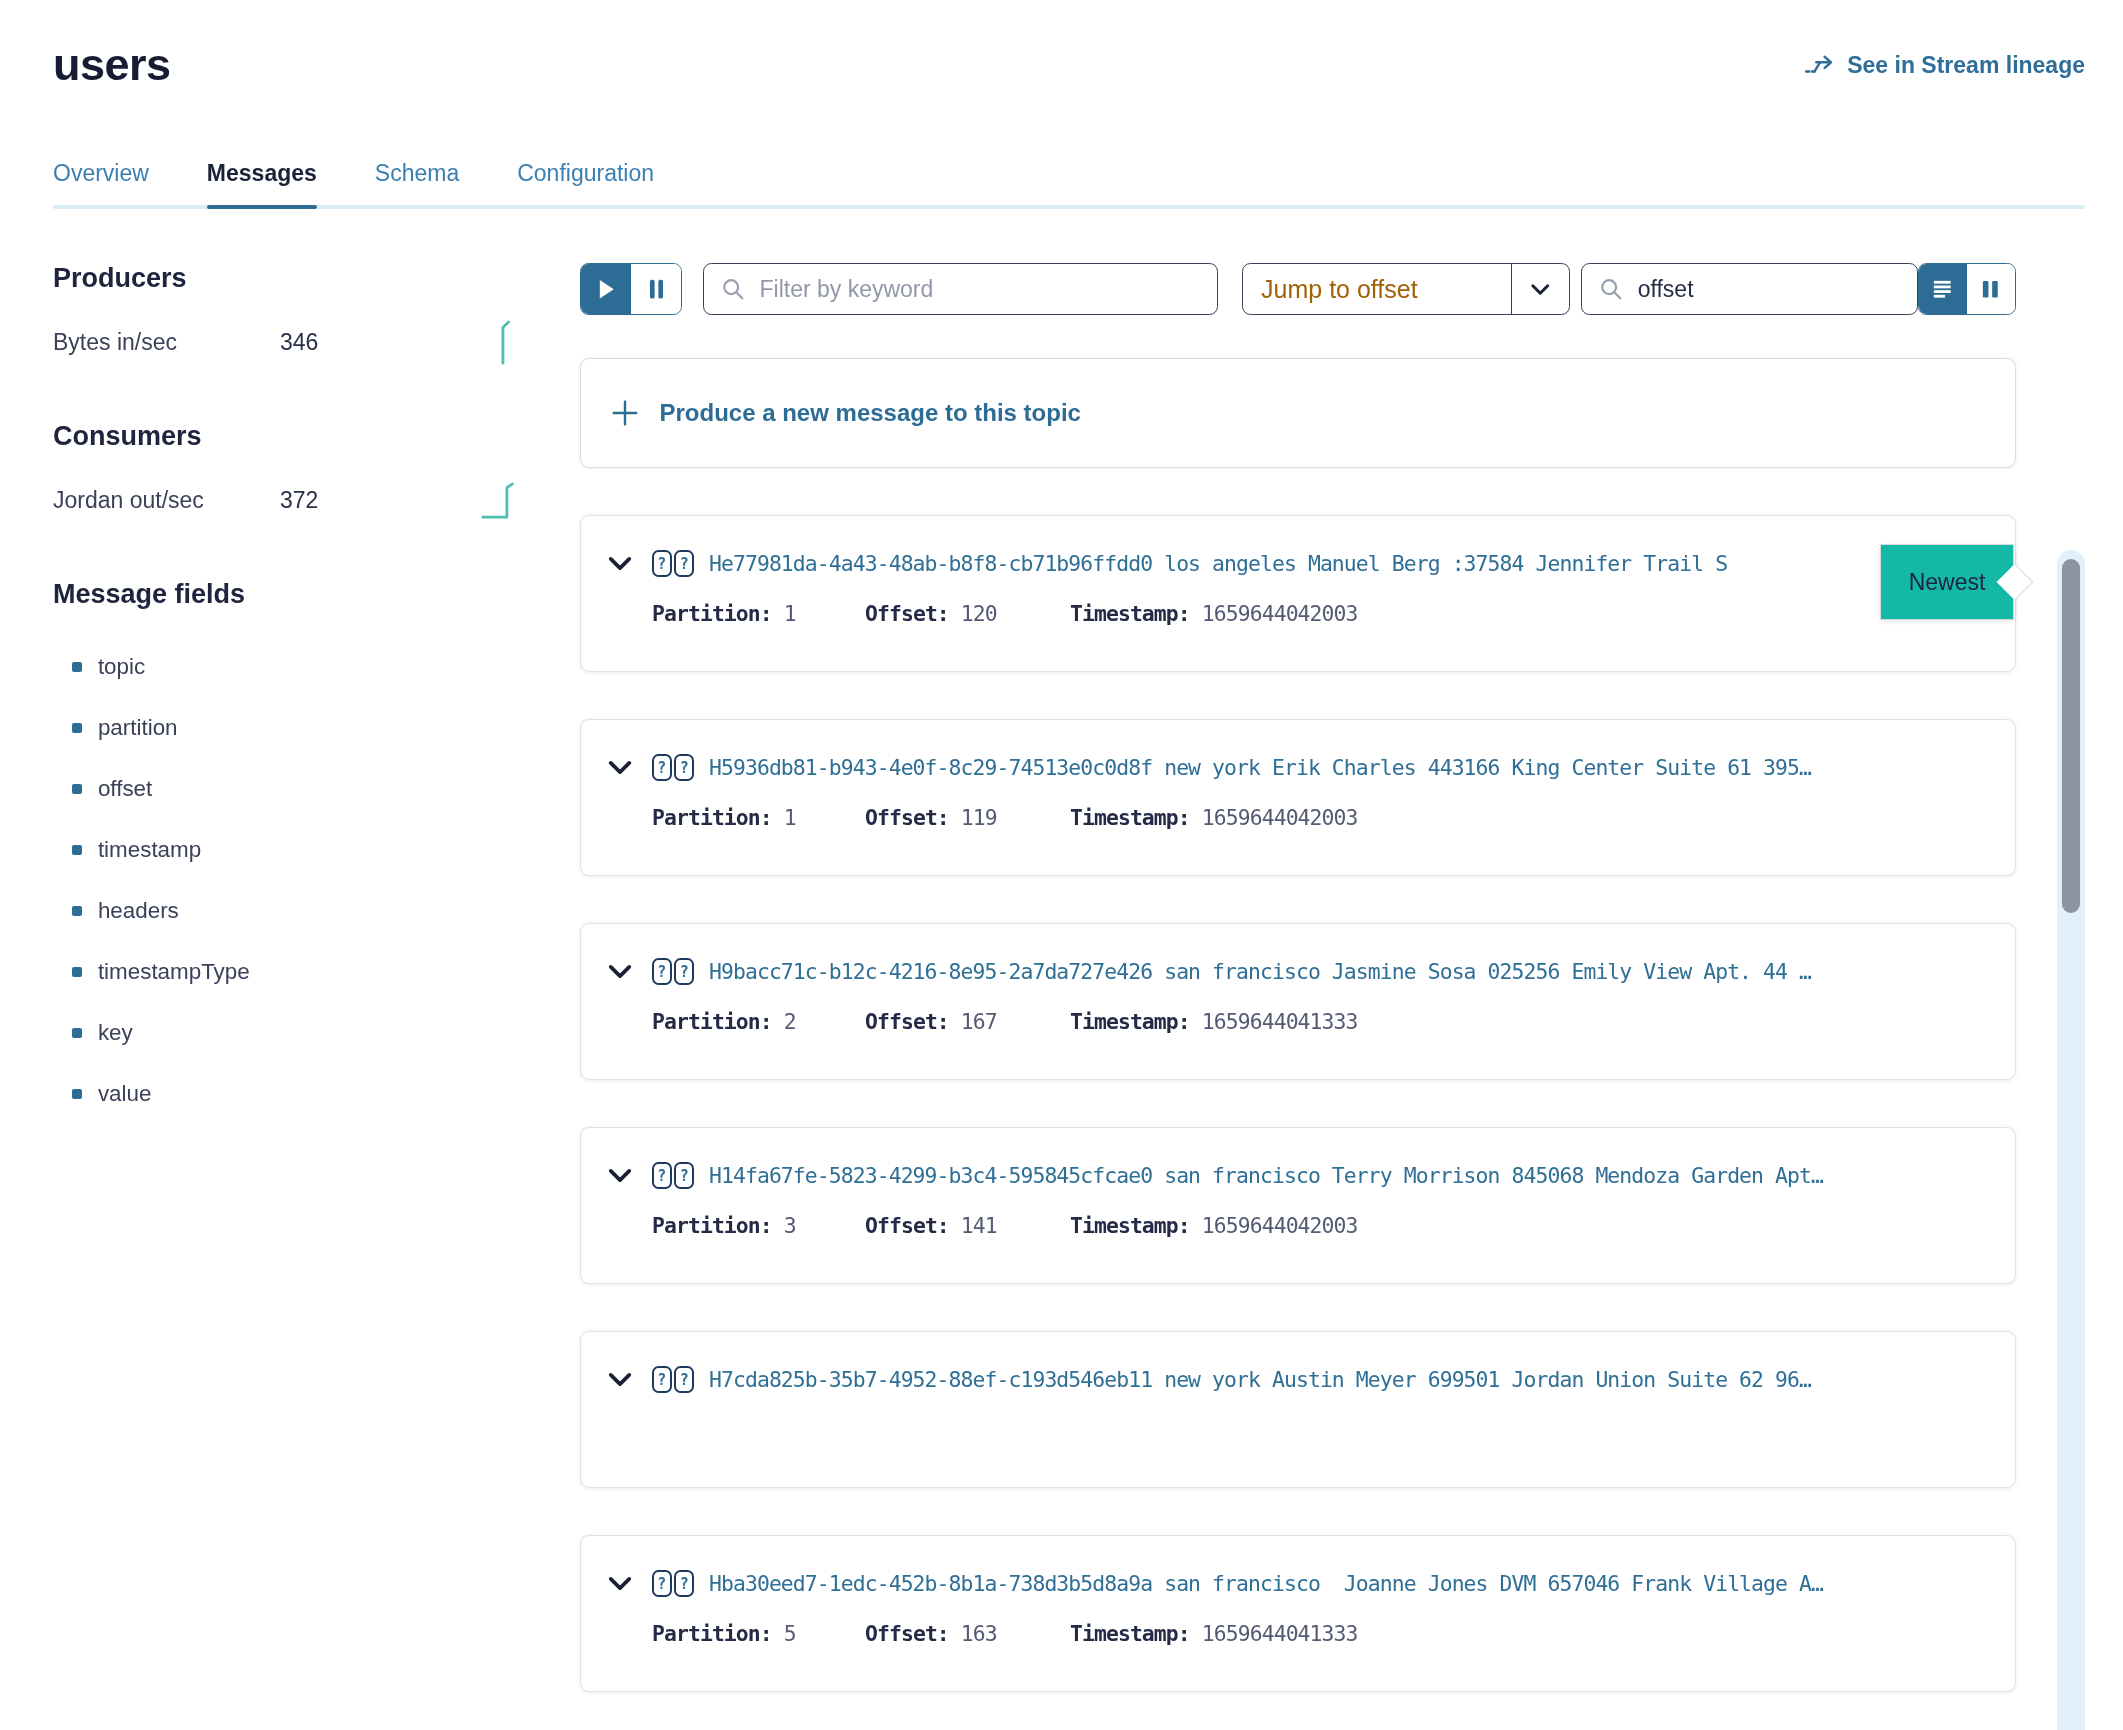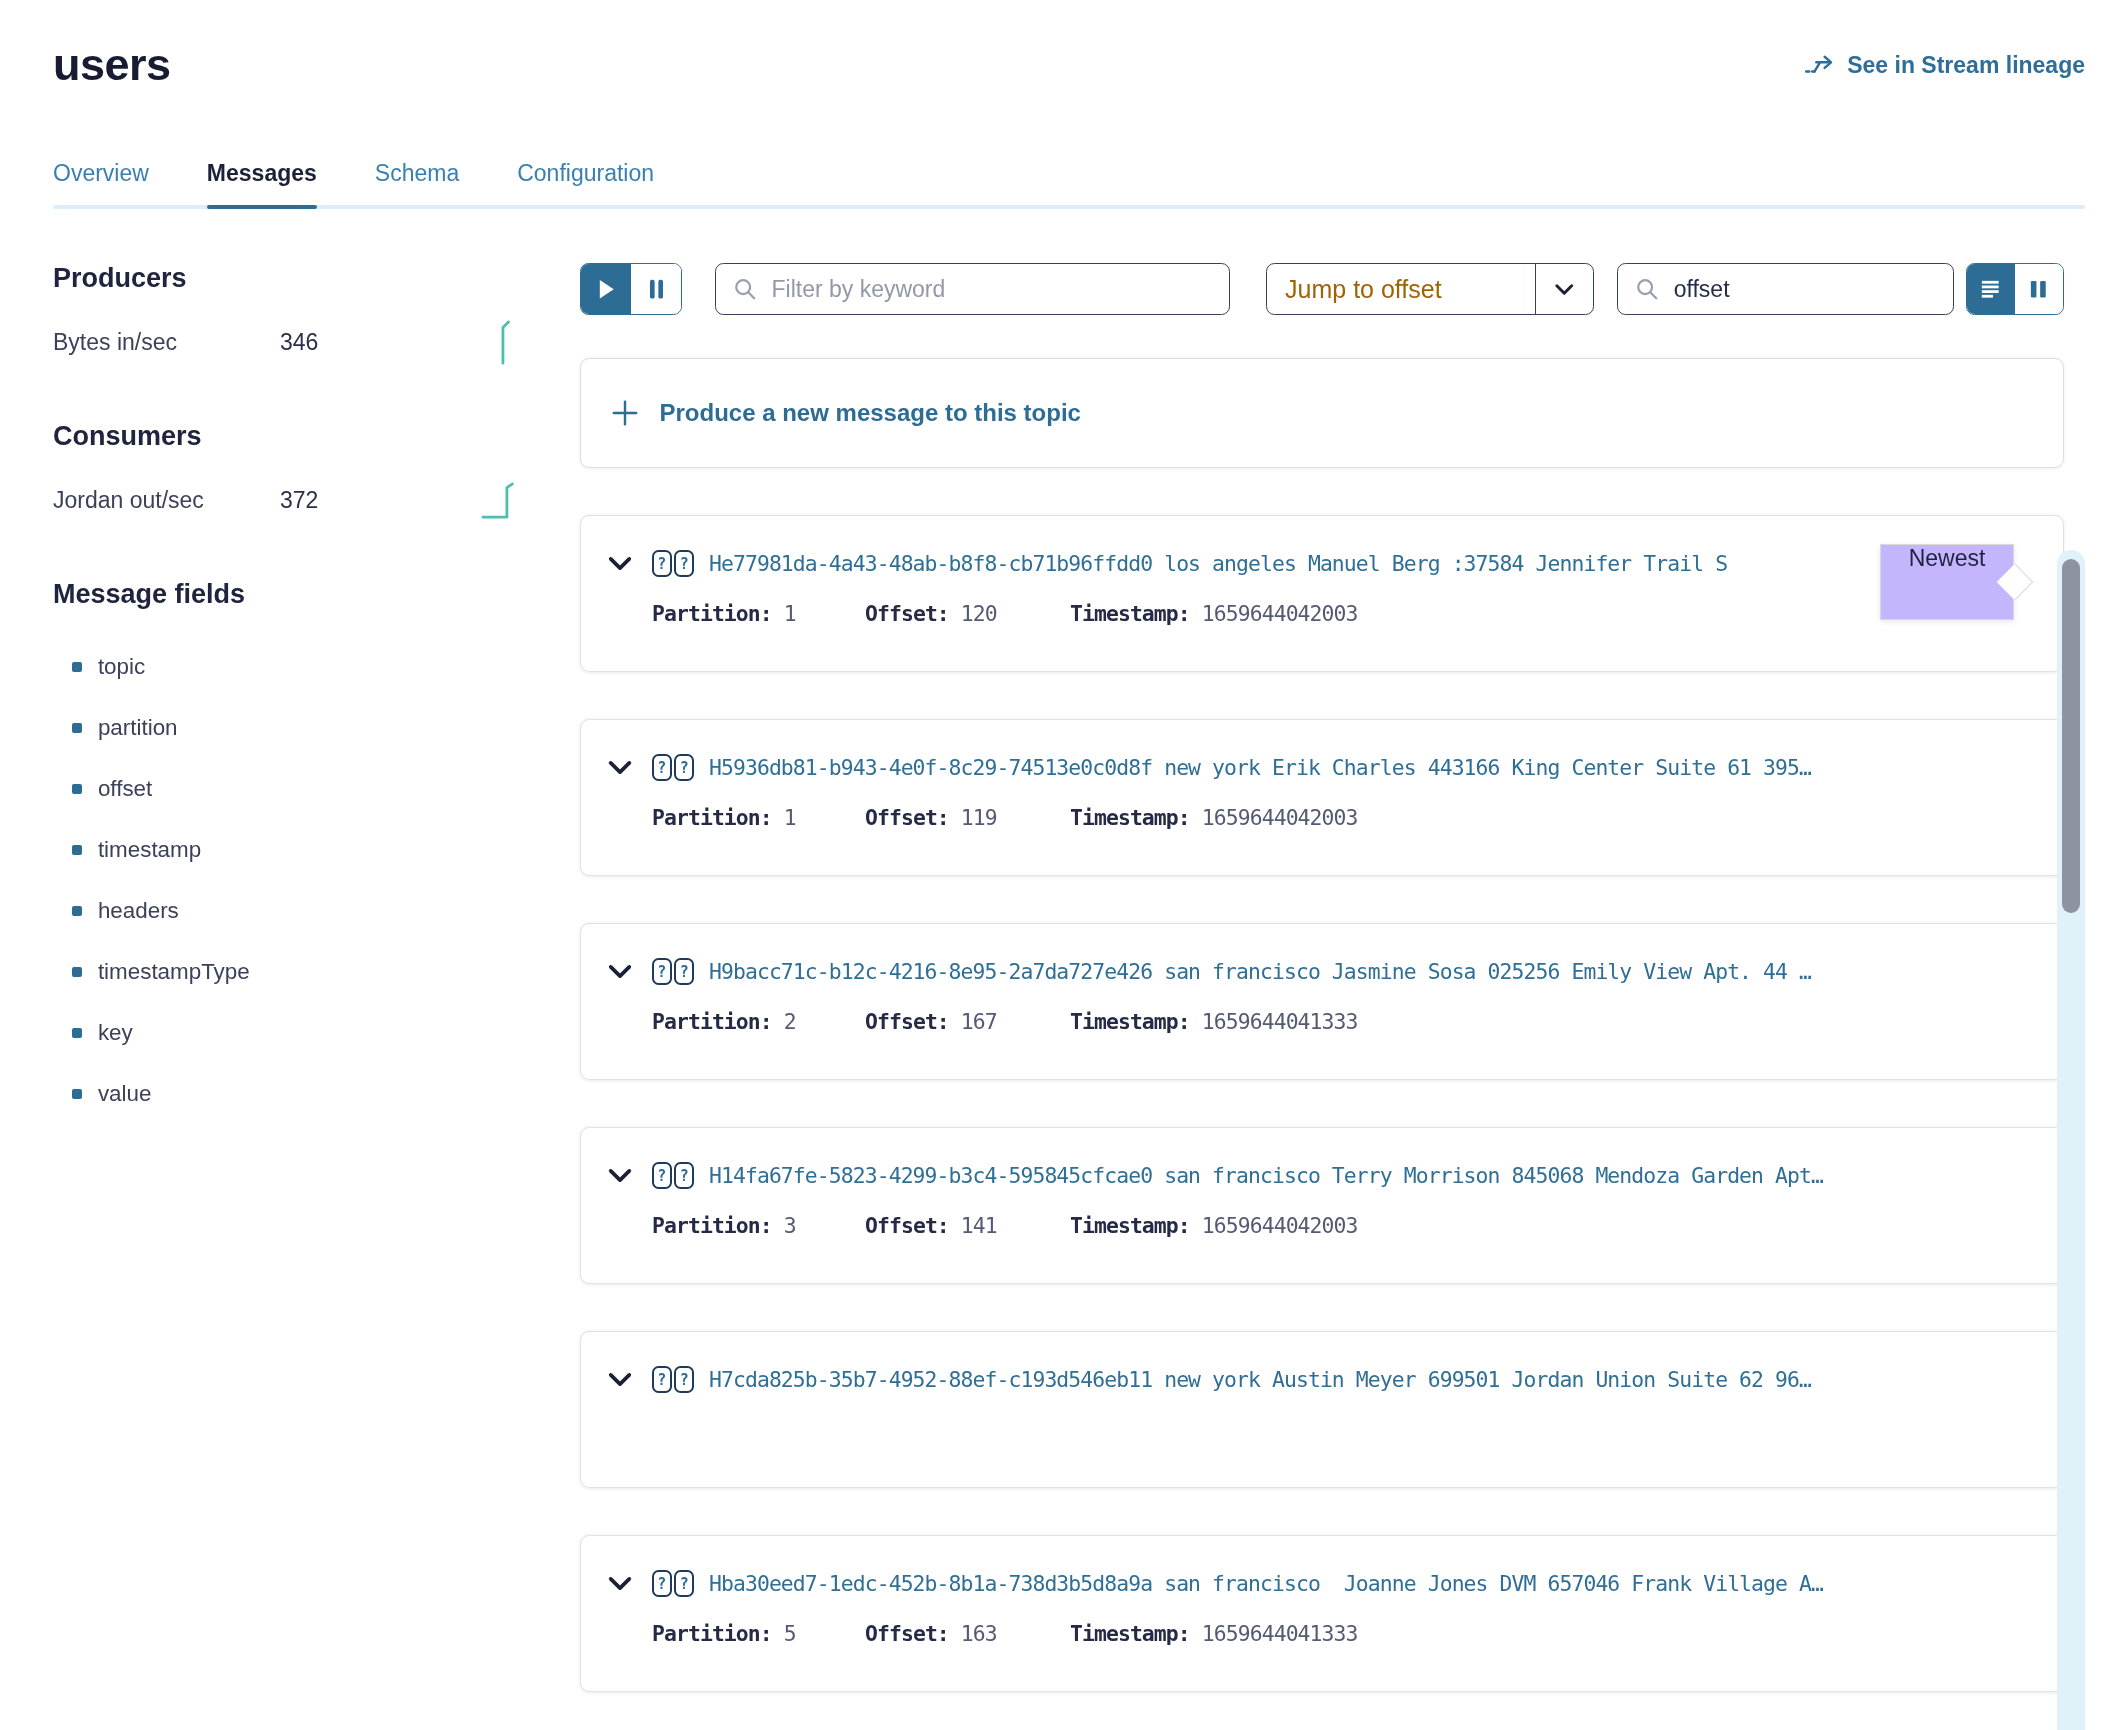--- a/index.html
+++ b/index.html
@@ -25,21 +25,21 @@
   .metric-row { display:flex; align-items:center; margin-bottom:56px; }
   .metric-label { font-size:23px; color:#3c415a; width:227px; }
   .metric-value { font-size:23px; color:#2a2f4a; }
   .spark { margin-left:auto; margin-right:5.6px; }
   .fields-h { margin-top:7.5px; }
   .field-item { display:flex; align-items:center; gap:16px; height:61px; }
   .bullet { width:10.3px; height:10.3px; background:#2d6c94; border-radius:1.9px; flex:0 0 10.3px; margin-left:18.6px; }
   .field-label { font-size:22.4px; color:#3c415a; }
   
   .main { flex:1 1 auto; padding-right:110px; }
-  .toolbar { display:flex; align-items:center; height:52px; gap:12px; }
+  .toolbar { display:flex; align-items:center; height:52px; gap:0; }
   .playpause { display:flex; height:52px; border:1.9px solid #2d6c94; border-radius:8.4px; overflow:hidden; flex:0 0 auto; }
   .pp-seg { width:50px; display:flex; align-items:center; justify-content:center; cursor:pointer; }
   .pp-play { background:#2d6c94; }
   .pp-pause { background:#ffffff; }
   .input-box { display:flex; align-items:center; height:52px; border:1.9px solid #3a4059; border-radius:8.4px; background:#fff; padding:0 17px; }
   .filter-box { width:515px; margin-left:20.5px; gap:13px; }
   .filter-box input { border:none; outline:none; font-size:23px; color:#2a2f4a; width:100%; font-family:"Liberation Sans",sans-serif; background:transparent; }
   .filter-box input::placeholder { color:#9298a8; }
   .jump-box { width:328px; margin-left:24px; padding:0; cursor:pointer; }
   .jump-text { flex:1; font-size:25px; color:#a16207; padding:0 18.6px; }
@@ -67,22 +67,22 @@
     overflow:hidden; flex:1 1 auto; letter-spacing:-0.9px; }
   .msg-meta { margin-top:24px; padding-left:45px; font-family:"DejaVu Sans Mono", monospace; font-size:21.4px; white-space:nowrap; letter-spacing:-0.9px; }
   .meta-pair { display:inline-block; }
   .meta-p1 { width:213px; }
   .meta-p2 { width:205px; }
   .meta-label { font-weight:700; color:#252a47; }
   .meta-value { color:#555a73; }
   
   .scroll-track { position:absolute; top:550px; right:39px; width:28px; height:1180px; background:#e0f1fa; border-radius:14px 14px 0 0; }
   .scroll-thumb { position:absolute; top:9.3px; left:4.7px; width:18.6px; height:354px; background:#8e93a2; border-radius:9.3px; cursor:pointer; }
-  .tooltip { position:absolute; top:544px; right:110px; width:134px; height:76px; background:#c4b5fd;
-    border:1.9px solid #d9d9d9; box-shadow:0 1.9px 5.6px rgba(0,0,0,.10); display:flex; align-items:flex-start; justify-content:center; }
+  .tooltip { position:absolute; top:544px; right:110px; width:134px; height:76px; background:#14b8a6;
+    border:1.9px solid #d9d9d9; box-shadow:0 1.9px 5.6px rgba(0,0,0,.10); display:flex; align-items:center; justify-content:center; }
   .tooltip-arrow { position:absolute; right:-15px; top:50%; width:26px; height:26px; transform:translateY(-50%) rotate(45deg);
     background:#fff; border-top:1.9px solid #d9d9d9; border-right:1.9px solid #d9d9d9; }
   .tooltip-label { font-size:23px; color:#1e2340; position:relative; z-index:1; }
   svg { display:block; }
 </style>
 </head>
 <body>
 
 <div class="page">
 

